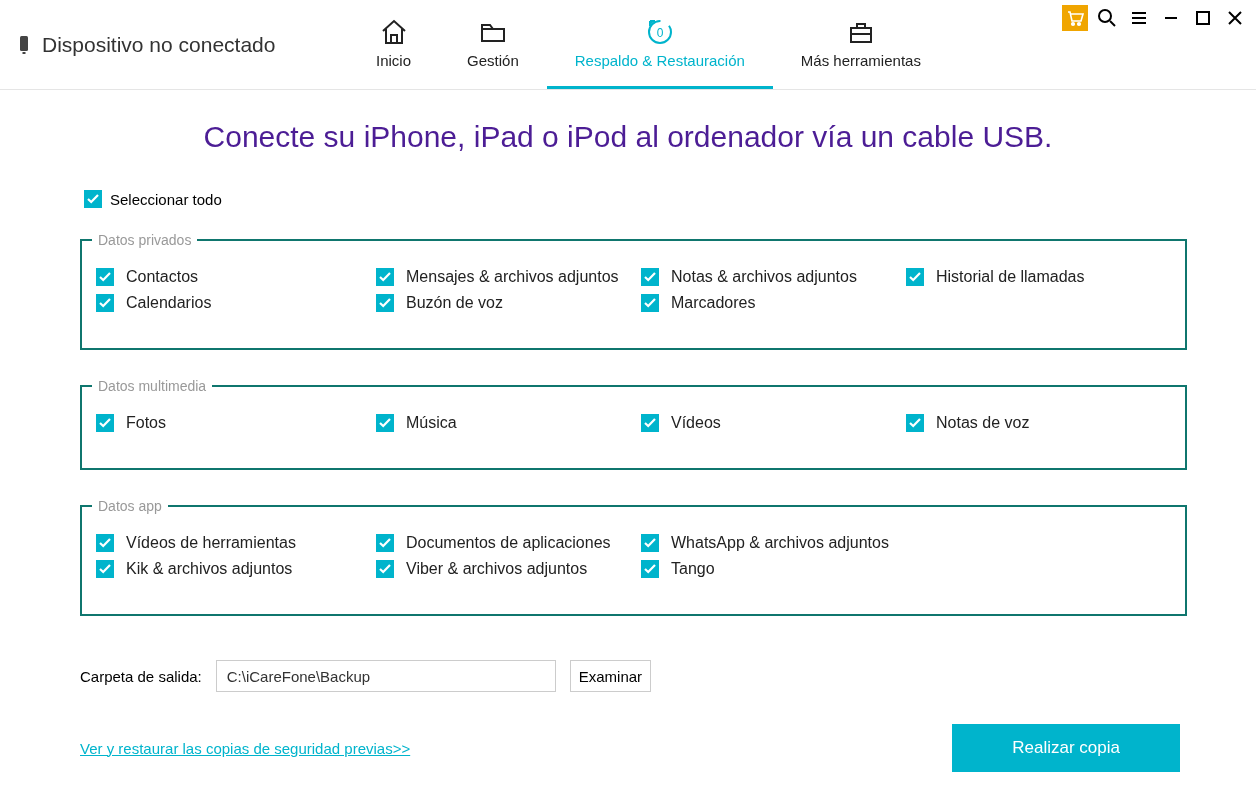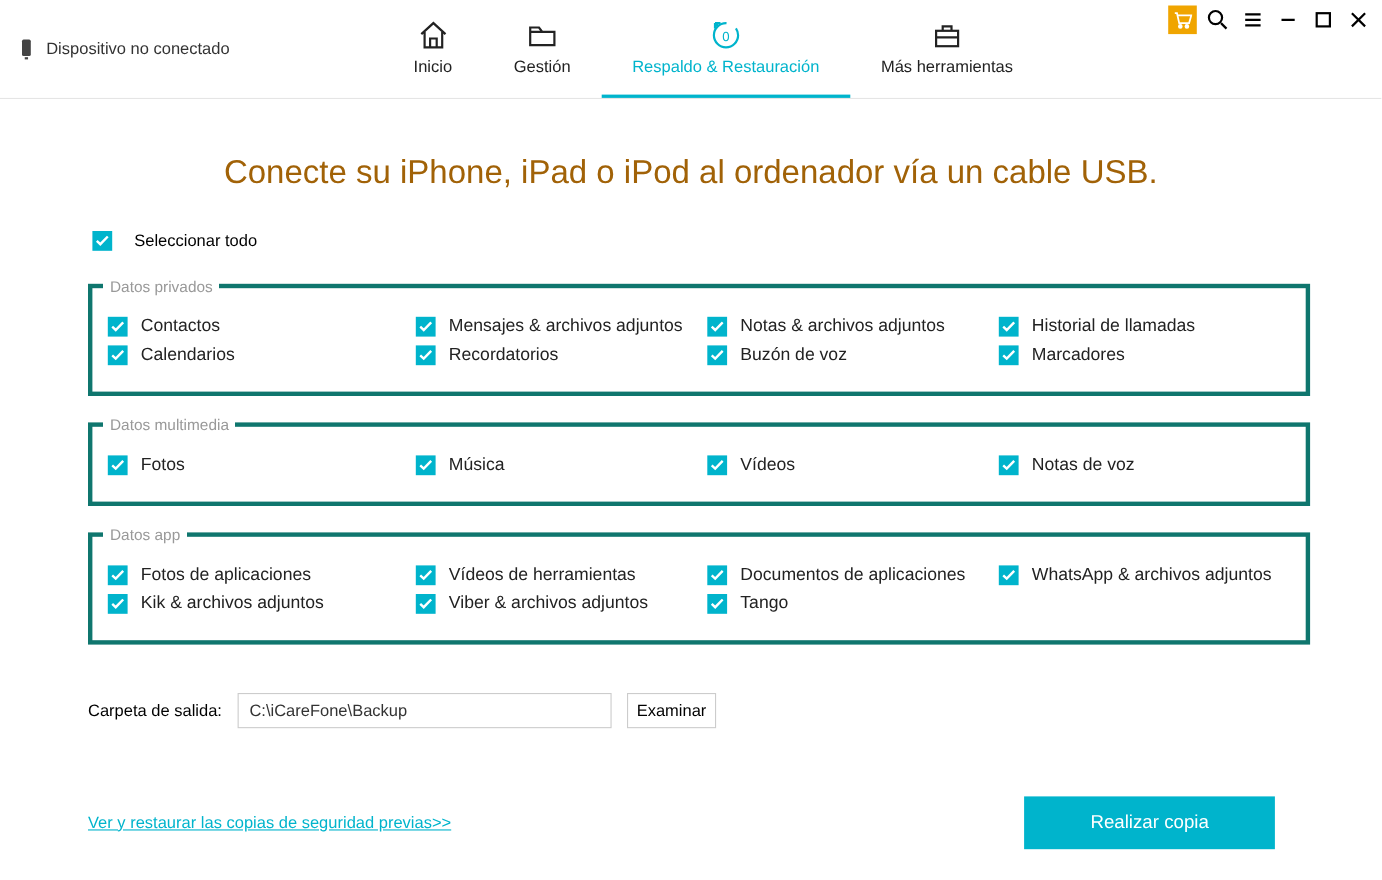--- a/index.html
+++ b/index.html
@@ -1,53 +1,53 @@
 <!DOCTYPE html>
 <html><head>
 <meta charset="utf-8">
 <style>
 * { box-sizing: border-box; margin: 0; padding: 0; font-family: "Segoe UI", Arial, sans-serif; }
 body { width: 1256px; height: 800px; background: #fff; overflow: hidden; }
 
 
 .topbar { height: 90px; display: flex; align-items: stretch; border-bottom: 1px solid #e5e5e5; padding: 0 8px 0 18px; position: relative; }
-.device-status { display: flex; align-items: center; gap: 12px; font-size: 15px; color: #333; width: 330px; }
+.device-status { display: flex; align-items: center; gap: 12px; font-size: 21px; color: #333; width: 330px; }
 .device-icon svg { display: block; }
 
 .nav-tabs { display: flex; align-items: stretch; }
 .nav-tab { display: flex; flex-direction: column; align-items: center; justify-content: center; padding: 0 28px; cursor: pointer; gap: 6px; border-bottom: 3px solid transparent; height: 100%; color: #222; font-size: 15px; }
 .nav-tab.active { color: #00b4cc; border-bottom-color: #00b4cc; }
 .nav-tab .tab-icon { height: 28px; display: flex; align-items: center; justify-content: center; }
 .nav-tab .tab-icon svg { stroke: #222; }
 .nav-tab.active .tab-icon svg { stroke: #00b4cc; }
 
 .window-controls { position: absolute; top: 5px; right: 8px; display: flex; align-items: center; gap: 6px; }
 .wc-btn { width: 26px; height: 26px; display: flex; align-items: center; justify-content: center; cursor: pointer; }
 .cart-btn { background: #f0a500; color: #fff; }
 .wc-btn svg { display: block; }
 
 
 .content { padding: 30px 80px 0 80px; height: calc(800px - 90px); position: relative; }
-.headline { text-align: center; font-size: 30px; font-weight: 400; color: #a16207; margin-bottom: 36px; margin-top: 20px; }
-
-.select-all { display: flex; align-items: center; gap: 20px; font-size: 15px; margin-bottom: 24px; margin-left: 4px; }
+.headline { text-align: center; font-size: 30px; font-weight: 400; color: #4c1d95; margin-bottom: 36px; }
+
+.select-all { display: flex; align-items: center; gap: 8px; font-size: 15px; margin-bottom: 24px; margin-left: 4px; }
 
 .chk { width: 18px; height: 18px; background: #00b4cc; display: inline-flex; align-items: center; justify-content: center; flex-shrink: 0; cursor: pointer; }
 .chk svg { display: block; }
 
-fieldset.group { border: 4px solid #0f766e; margin-bottom: 18px; padding: 12px 14px 16px 14px; }
+fieldset.group { border: 2px solid #0f766e; margin-bottom: 28px; padding: 12px 14px 28px 14px; }
 fieldset.group legend { color: #999; font-size: 14px; padding: 0 6px; margin-left: -4px; }
 .row { display: grid; grid-template-columns: 280px 265px 265px 265px; margin: 8px 0; }
 .item { display: flex; align-items: center; gap: 12px; font-size: 16px; color: #222; }
 
 .output-row { display: flex; align-items: center; gap: 14px; margin-top: 44px; font-size: 15px; }
 .path-input { width: 340px; height: 32px; border: 1px solid #ccc; padding: 14px 10px; font-size: 15px; color: #333; }
 .browse-btn { height: 32px; border: 1px solid #ccc; background: #fff; padding: 0 8px; font-size: 15px; cursor: pointer; text-align: right; }
 
-.footer-row { position: absolute; bottom: 28px; left: 80px; right: 97px; display: flex; align-items: center; justify-content: space-between; }
+.footer-row { position: absolute; bottom: 28px; left: 80px; right: 76px; display: flex; align-items: center; justify-content: space-between; }
 .restore-link { color: #00b4cc; text-decoration: underline; font-size: 15px; cursor: pointer; }
 .primary-btn { background: #00b4cc; color: #fff; border: none; padding: 14px 60px; font-size: 17px; cursor: pointer; }
 </style>
 </head>
 <body>
 
 <div class="topbar">
   <div class="device-status">
     <span class="device-icon">
       <svg width="12" height="20" viewBox="0 0 12 20">
@@ -190,28 +190,20 @@
               </svg>
             </span>
             <span>Calendarios</span>
           </div>
           <div class="item">
             <span class="chk">
               <svg width="12" height="10" viewBox="0 0 12 10" fill="none" stroke="#fff" stroke-width="2.2">
                 <path d="M1 5 L4.2 8 L11 1"></path>
               </svg>
             </span>
-            <span>Recordatorios</span>
-          </div>
-          <div class="item">
-            <span class="chk">
-              <svg width="12" height="10" viewBox="0 0 12 10" fill="none" stroke="#fff" stroke-width="2.2">
-                <path d="M1 5 L4.2 8 L11 1"></path>
-              </svg>
-            </span>
             <span>Buzón de voz</span>
           </div>
           <div class="item">
             <span class="chk">
               <svg width="12" height="10" viewBox="0 0 12 10" fill="none" stroke="#fff" stroke-width="2.2">
                 <path d="M1 5 L4.2 8 L11 1"></path>
               </svg>
             </span>
             <span>Marcadores</span>
           </div>
@@ -256,28 +248,20 @@
             <span>Notas de voz</span>
           </div>
         </div>
       </div>
   </fieldset>
 
   <fieldset class="group">
     <legend>Datos app</legend>
     <div id="grid-app">
         <div class="row">
-          <div class="item">
-            <span class="chk">
-              <svg width="12" height="10" viewBox="0 0 12 10" fill="none" stroke="#fff" stroke-width="2.2">
-                <path d="M1 5 L4.2 8 L11 1"></path>
-              </svg>
-            </span>
-            <span>Fotos de aplicaciones</span>
-          </div>
           <div class="item">
             <span class="chk">
               <svg width="12" height="10" viewBox="0 0 12 10" fill="none" stroke="#fff" stroke-width="2.2">
                 <path d="M1 5 L4.2 8 L11 1"></path>
               </svg>
             </span>
             <span>Vídeos de herramientas</span>
           </div>
           <div class="item">
             <span class="chk">

